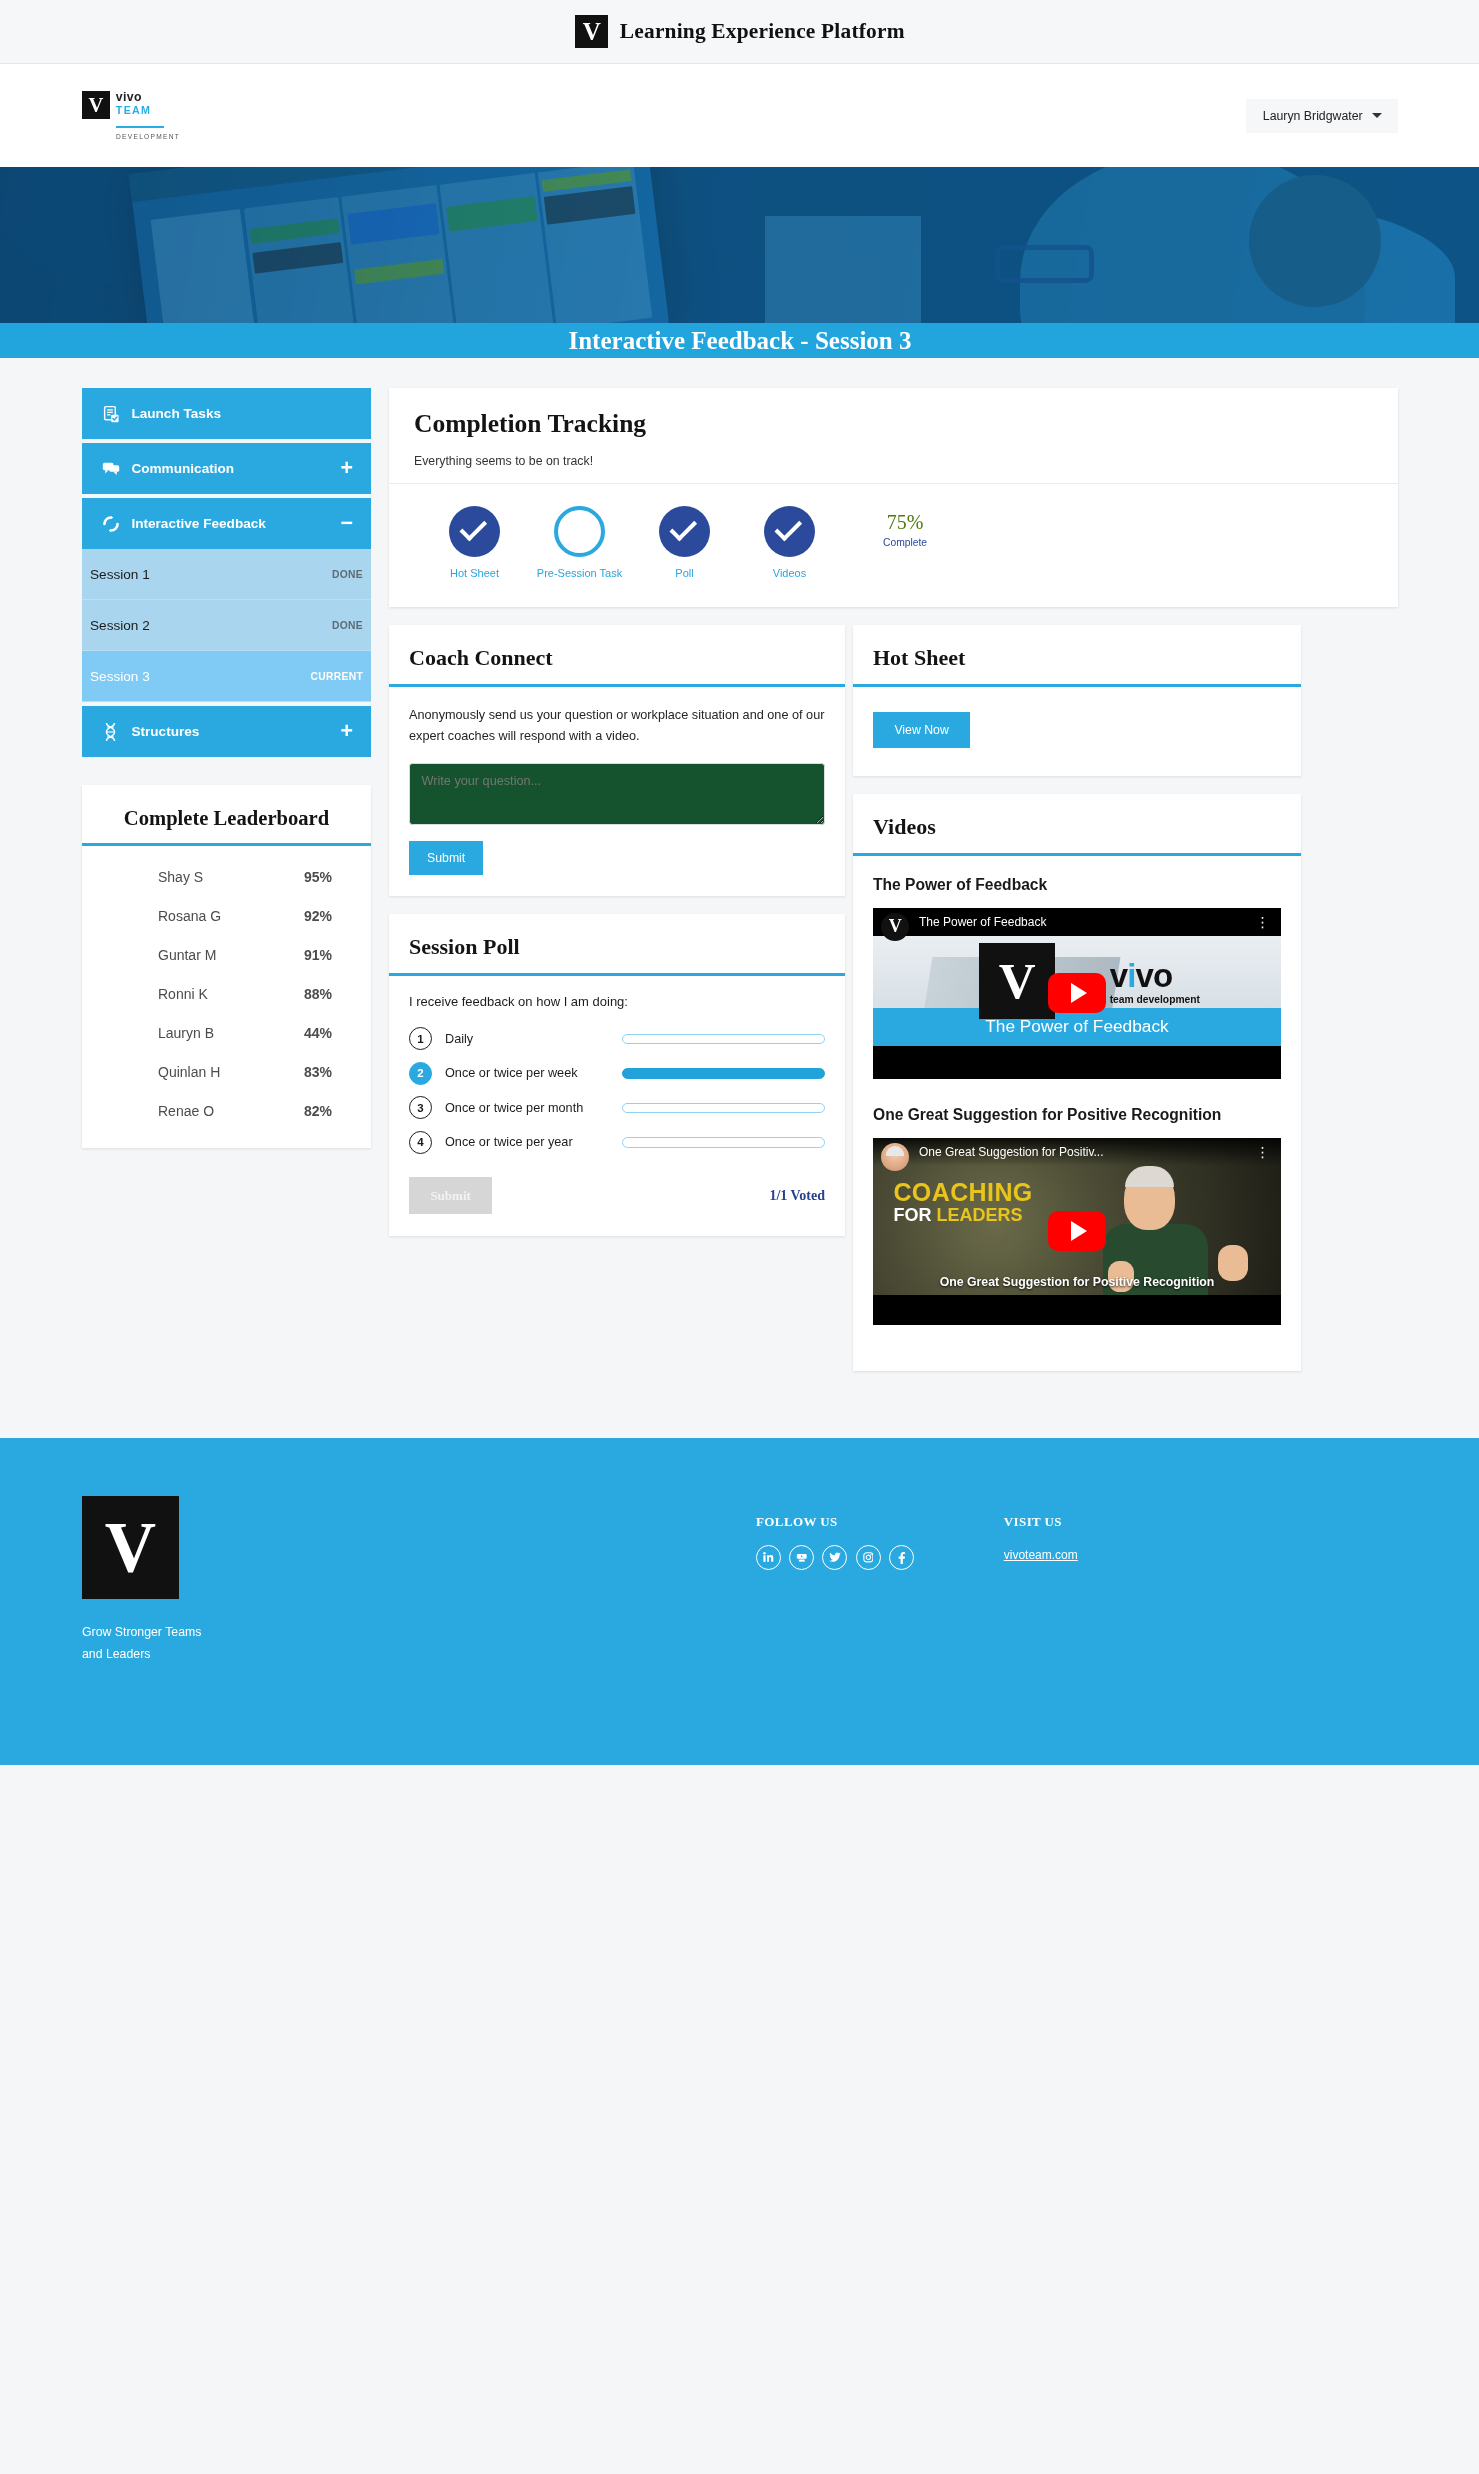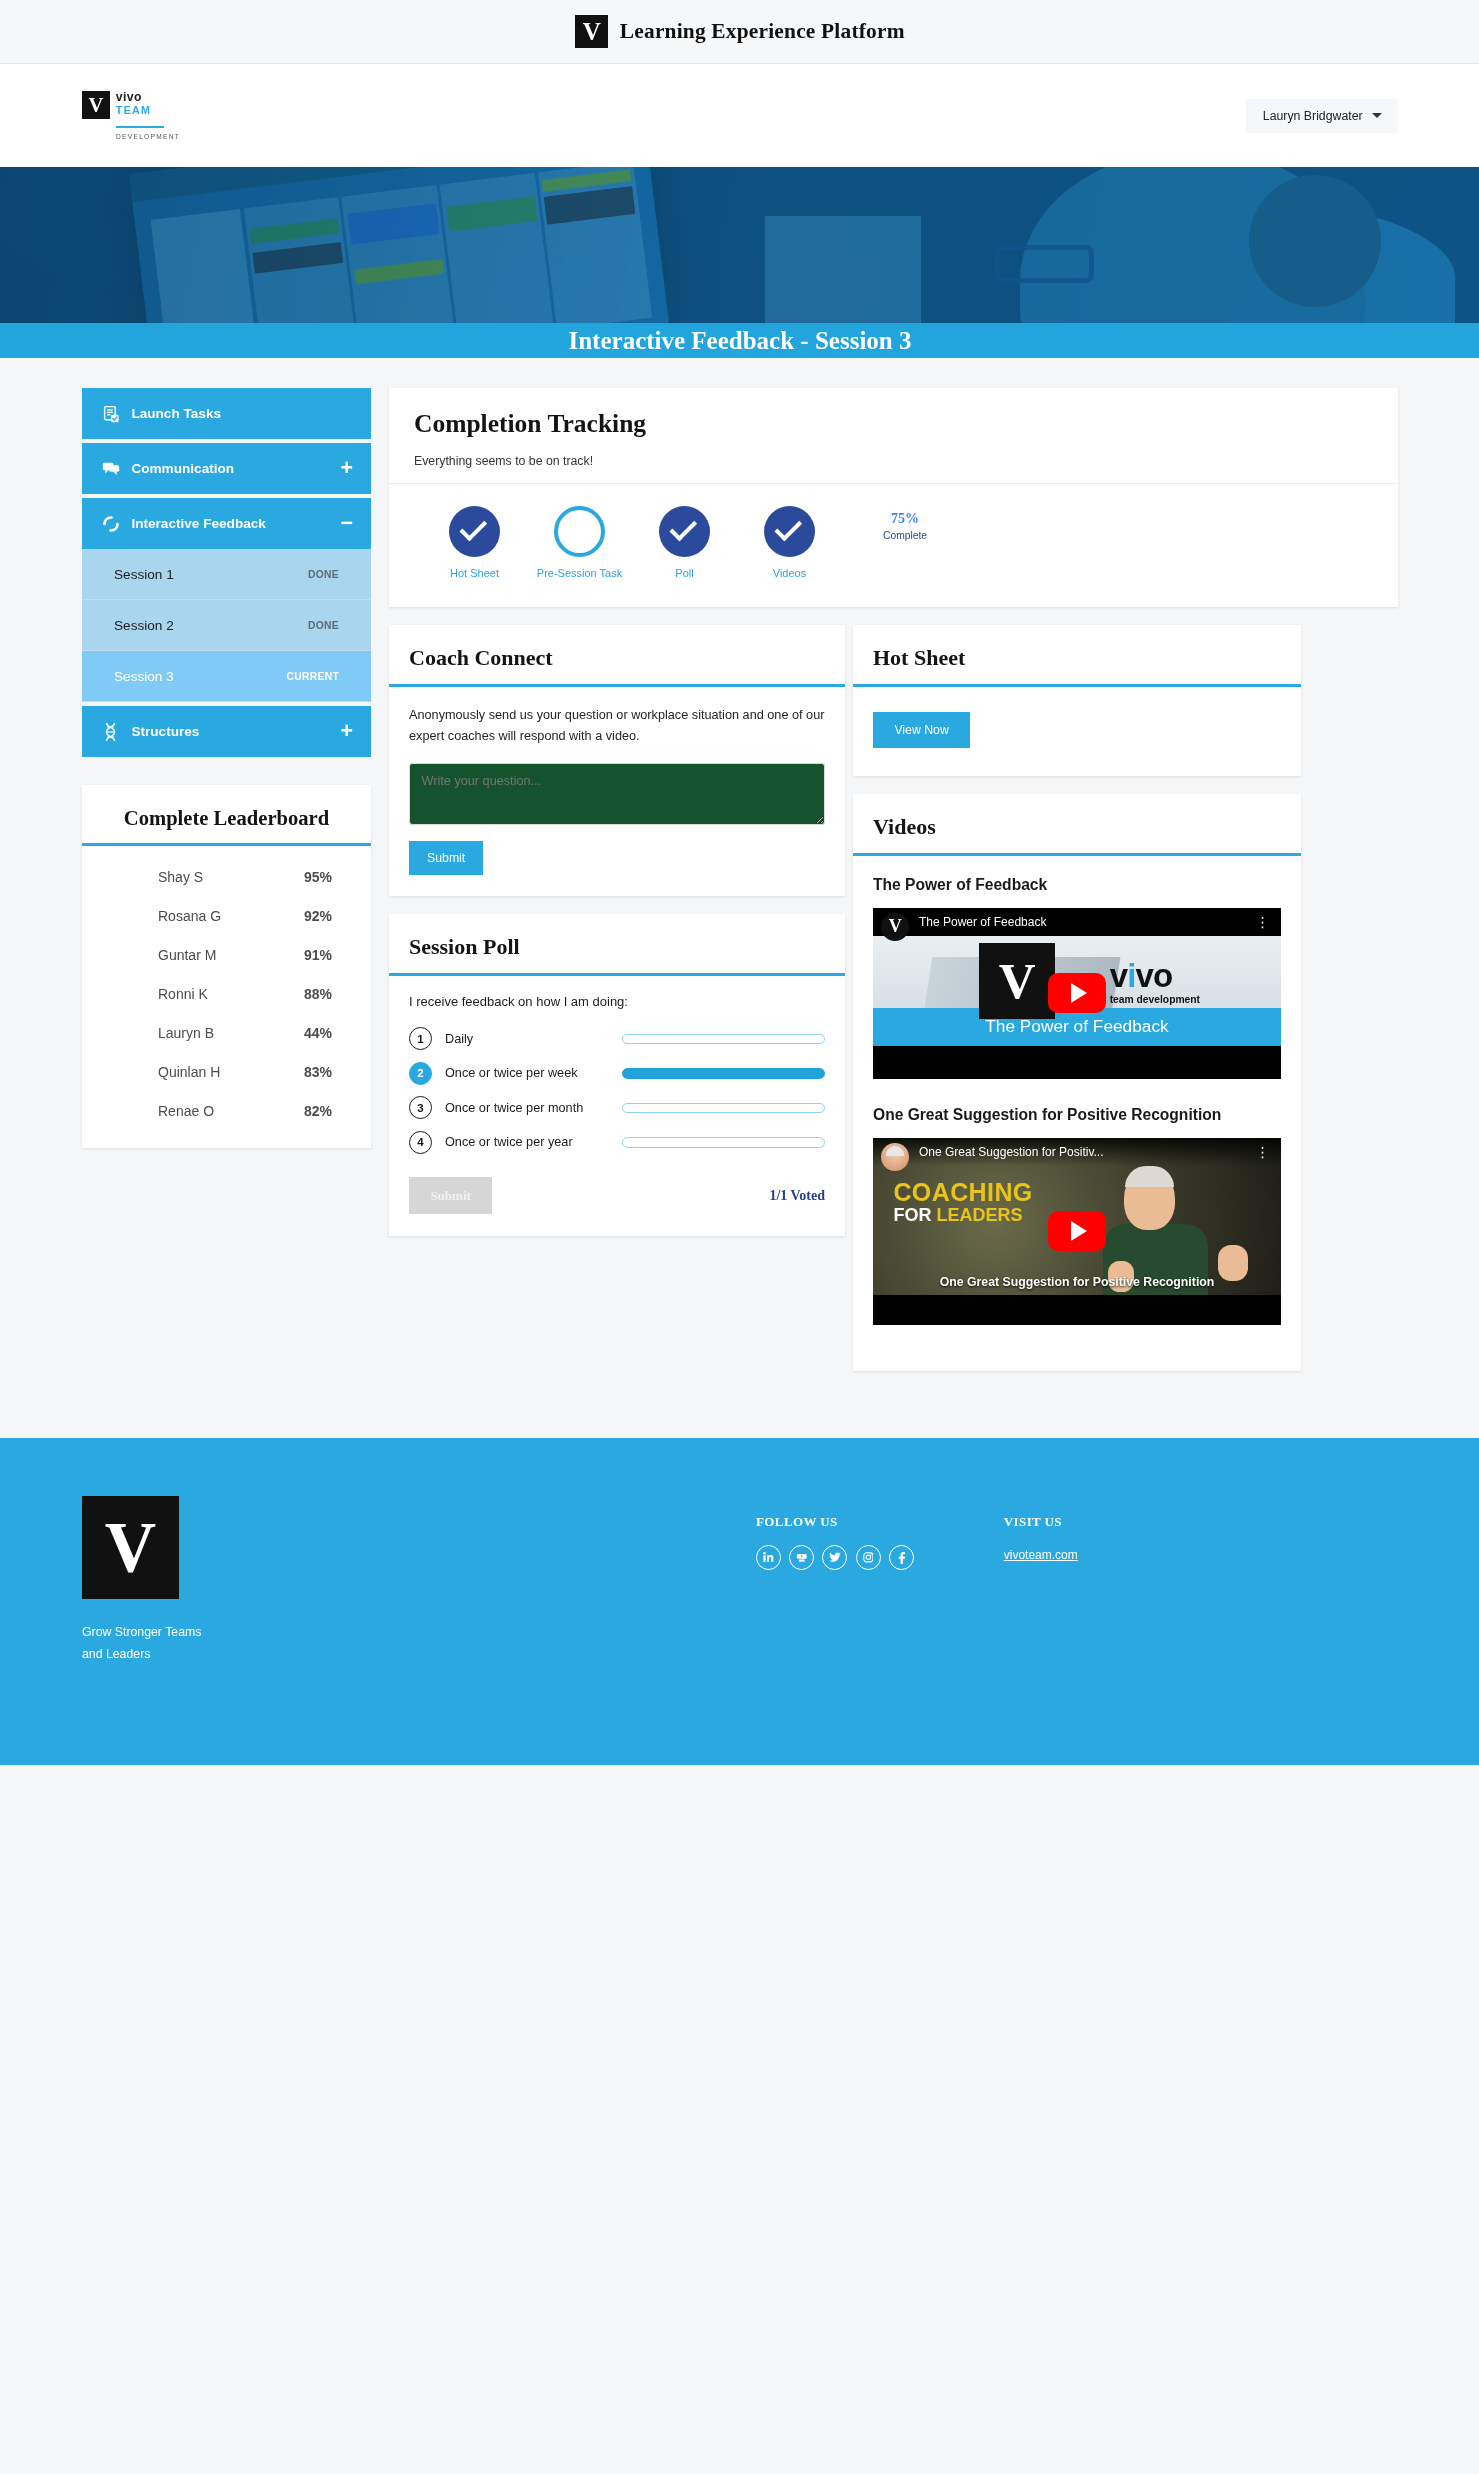--- a/index.html
+++ b/index.html
@@ -92,21 +92,21 @@
   .nav-item {
     background: #29a9e0; color: #fff; height: 51px; display: flex; align-items: center;
     padding: 0 18px; font-weight: 700; font-size: 13.6px; margin-bottom: 4.1px; cursor: pointer;
   }
   .nav-item .nav-ic { width: 21.4px; display:flex; align-items:center; justify-content:center; margin-right: 10px; }
   .nav-item .nav-label { flex: 1; }
   .nav-item .nav-sign { font-size: 21.4px; font-weight: 700; line-height: 1; }
   .nav-item.expanded { margin-bottom: 0; }
   .sub-item {
     background: #a9d5ef; height: 51px; display: flex; align-items: center; justify-content: space-between;
-    padding: 0 32px; font-size: 13.6px; color: #1c1c1c; border-bottom: 0.8px solid #bcdef3; cursor: pointer;
+    padding: 0 8px; font-size: 13.6px; color: #1c1c1c; border-bottom: 0.8px solid #bcdef3; cursor: pointer;
   }
   .sub-item.current { background: #7fcbf5; color: #fff; }
   .sub-badge { font-size: 10.3px; font-weight: 700; letter-spacing: 0.3px; color: #5c6b74; }
   .sub-item.current .sub-badge { color: #fff; }
   .nav-gap { height: 4.1px; }
 
   
   .card { background: #fff; box-shadow: 0 0.8px 2.5px rgba(0,0,0,.10); margin-bottom: 18px; }
   .card-head {
     padding: 20px 20px 13px 20px; border-bottom: 3.3px solid #29a9e0;
@@ -131,21 +131,21 @@
   .ct-sub { padding: 15px 25px 0 25px; font-size: 12.3px; color:#333; }
   .ct-sep { margin: 15px 0 0 0; border-bottom: 0.8px solid #ececec; }
   .ct-row { display:flex; align-items:flex-start; padding: 21.4px 33px 28px 33px; }
   .ct-step { width: 105px; display:flex; flex-direction:column; align-items:center; }
   .ct-circle { width: 51px; height: 51px; border-radius:50%; display:flex; align-items:center; justify-content:center; }
   .ct-circle.done { background:#2b4a9b; }
   .ct-circle.open { background:#fff; border: 4.1px solid #29a9e0; }
   .ct-check { width: 25px; height: 14px; border-left: 4.1px solid #fff; border-bottom: 4.1px solid #fff; transform: rotate(-45deg) translate(1.6px,-3.3px); }
   .ct-label { margin-top: 10.7px; font-size: 11px; color:#2aa4de; }
   .ct-pct { margin-left: 41px; text-align:center; padding-top: 5px; }
-  .ct-pct .big { font-family:"Liberation Serif", serif; font-weight:700; font-size: 14px; color:#3b82f6; }
+  .ct-pct .big { font-family:"Liberation Serif", serif; font-weight:400; font-size: 20px; color:#4d7c0f; }
   .ct-pct .small { font-size: 10.3px; color:#2b4a9b; margin-top: 3.3px; }
 
   
   .cc-text { font-size: 12.7px; color: #252525; line-height: 1.62; }
   .cc-area {
     margin-top: 16.4px; width: 100%; height: 62px; border: 0.8px solid #dcdcdc; border-radius: 3.3px;
     padding: 10px 11.5px; font-size: 12.7px; color: #9a9a9a; resize: vertical;
     font-family: "Liberation Sans", sans-serif; background:#14532d;
   }
   .btn-primary {

